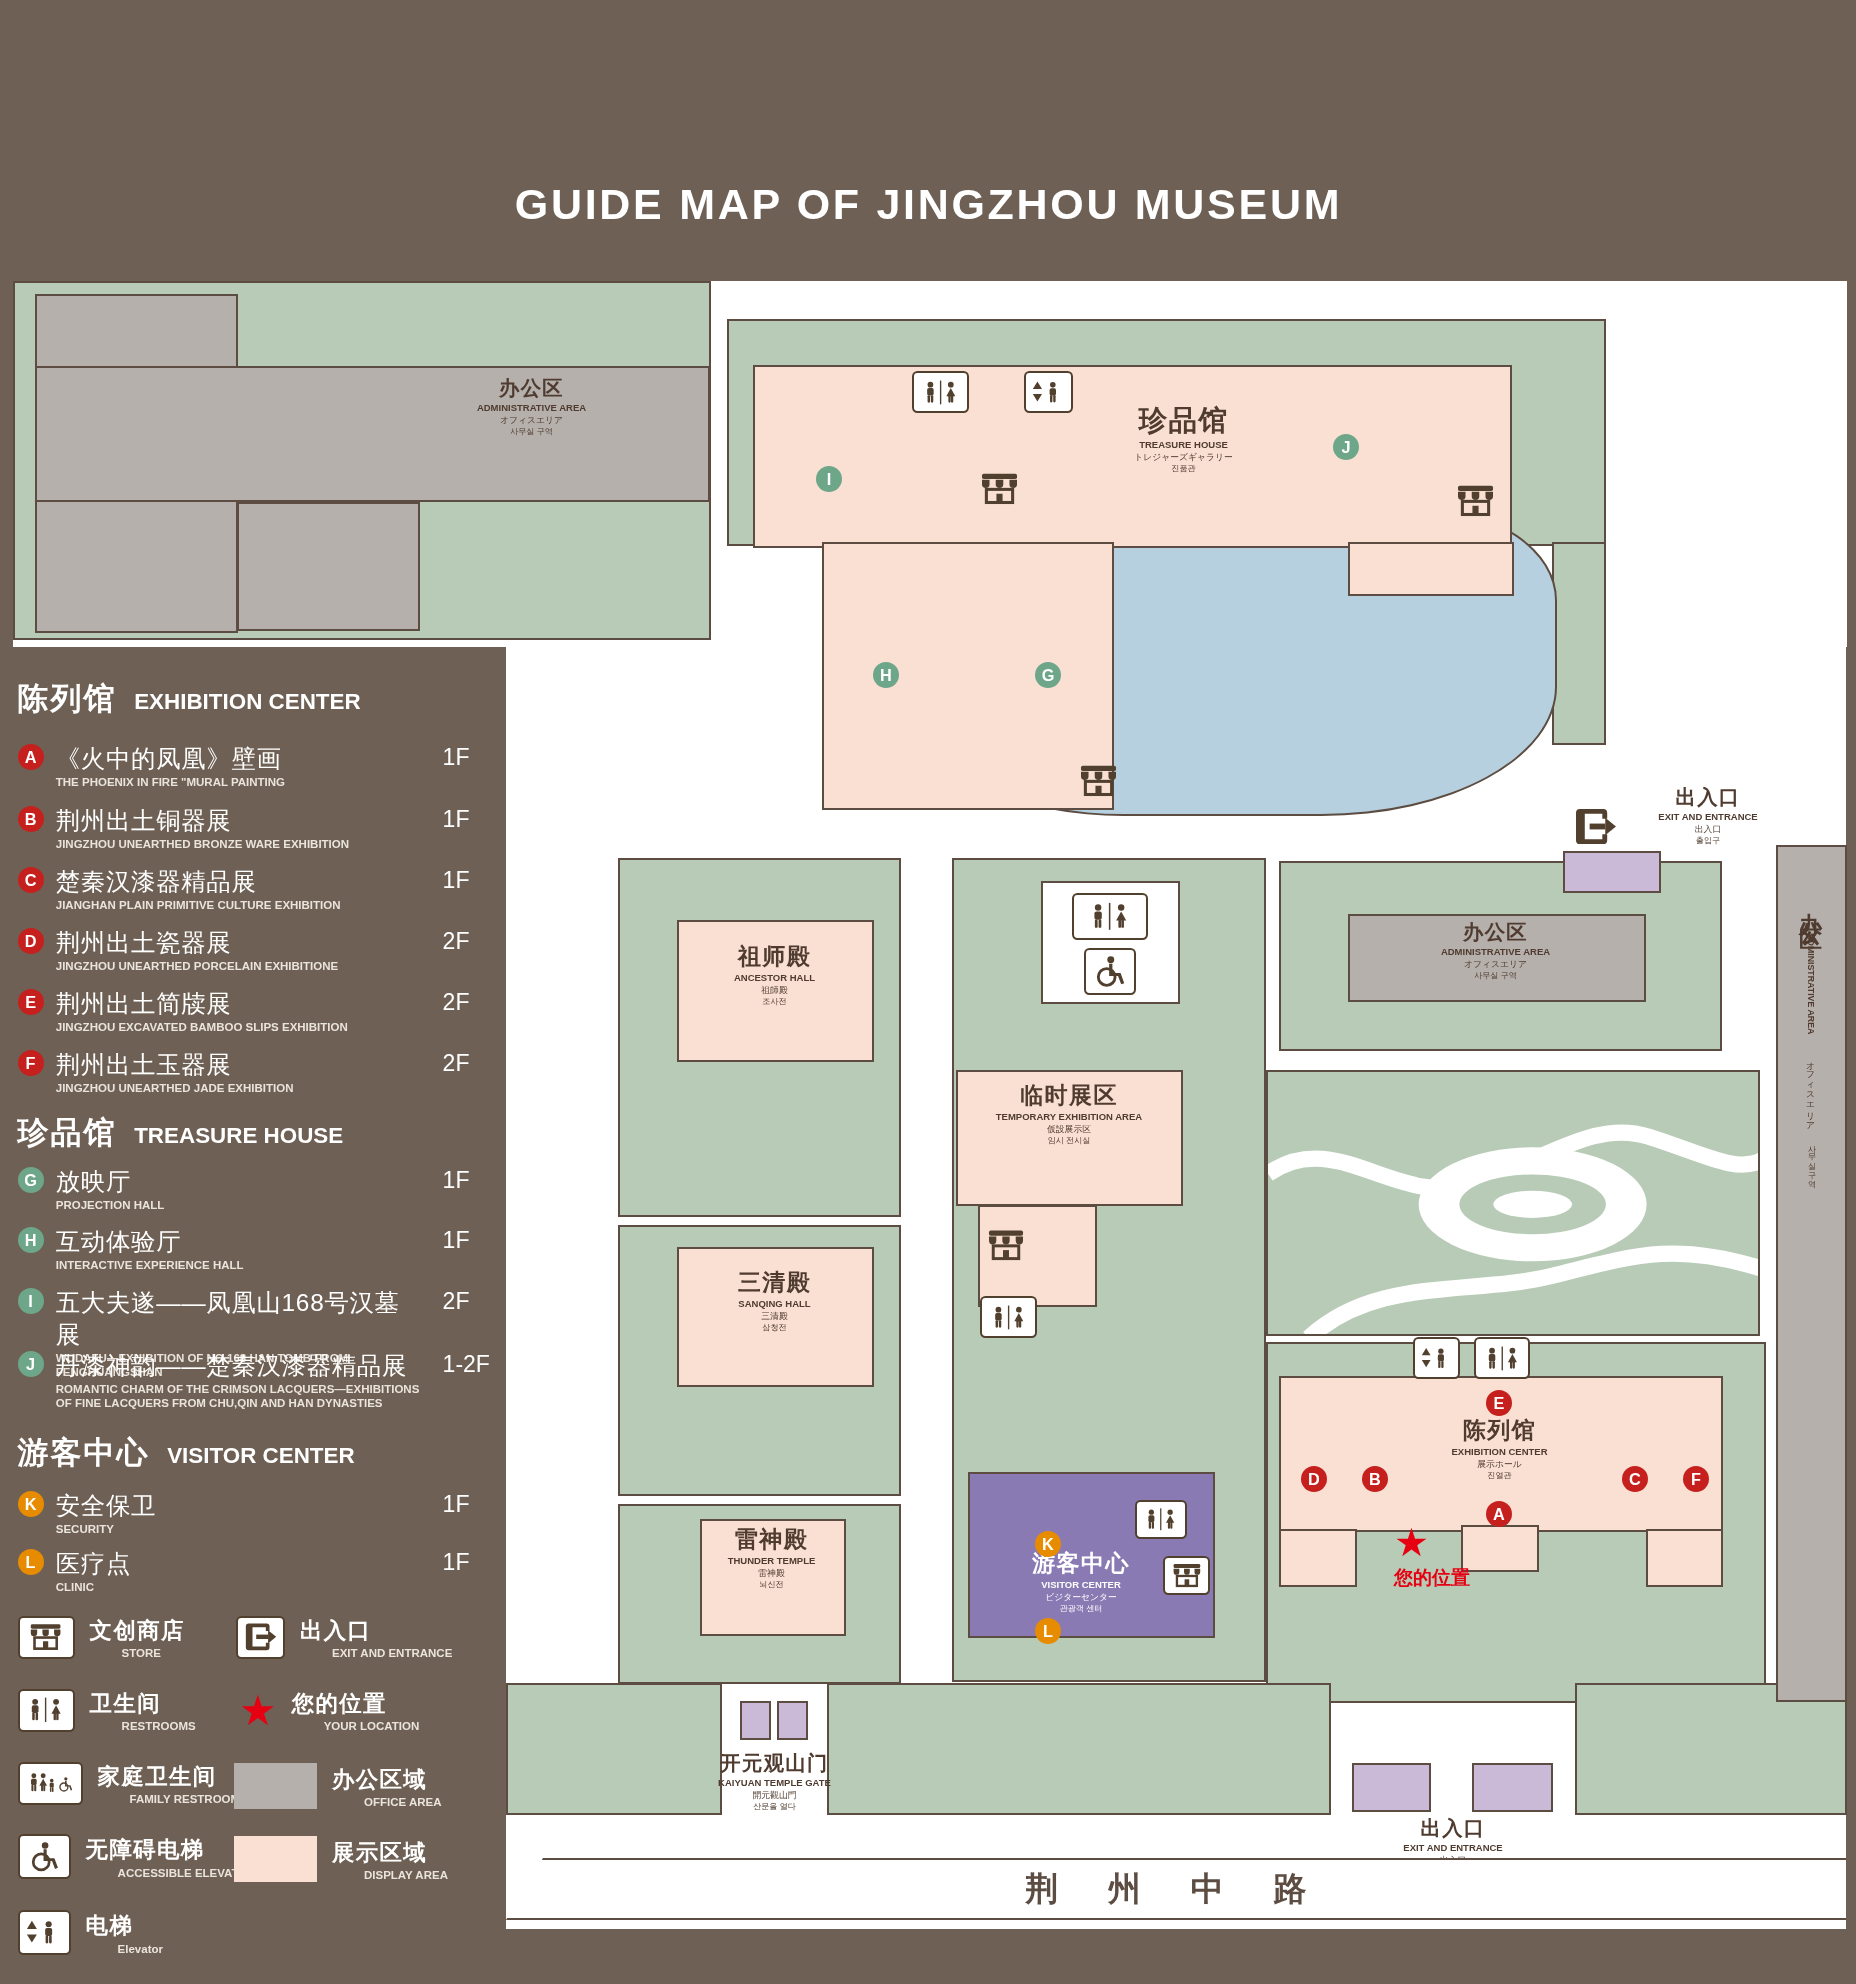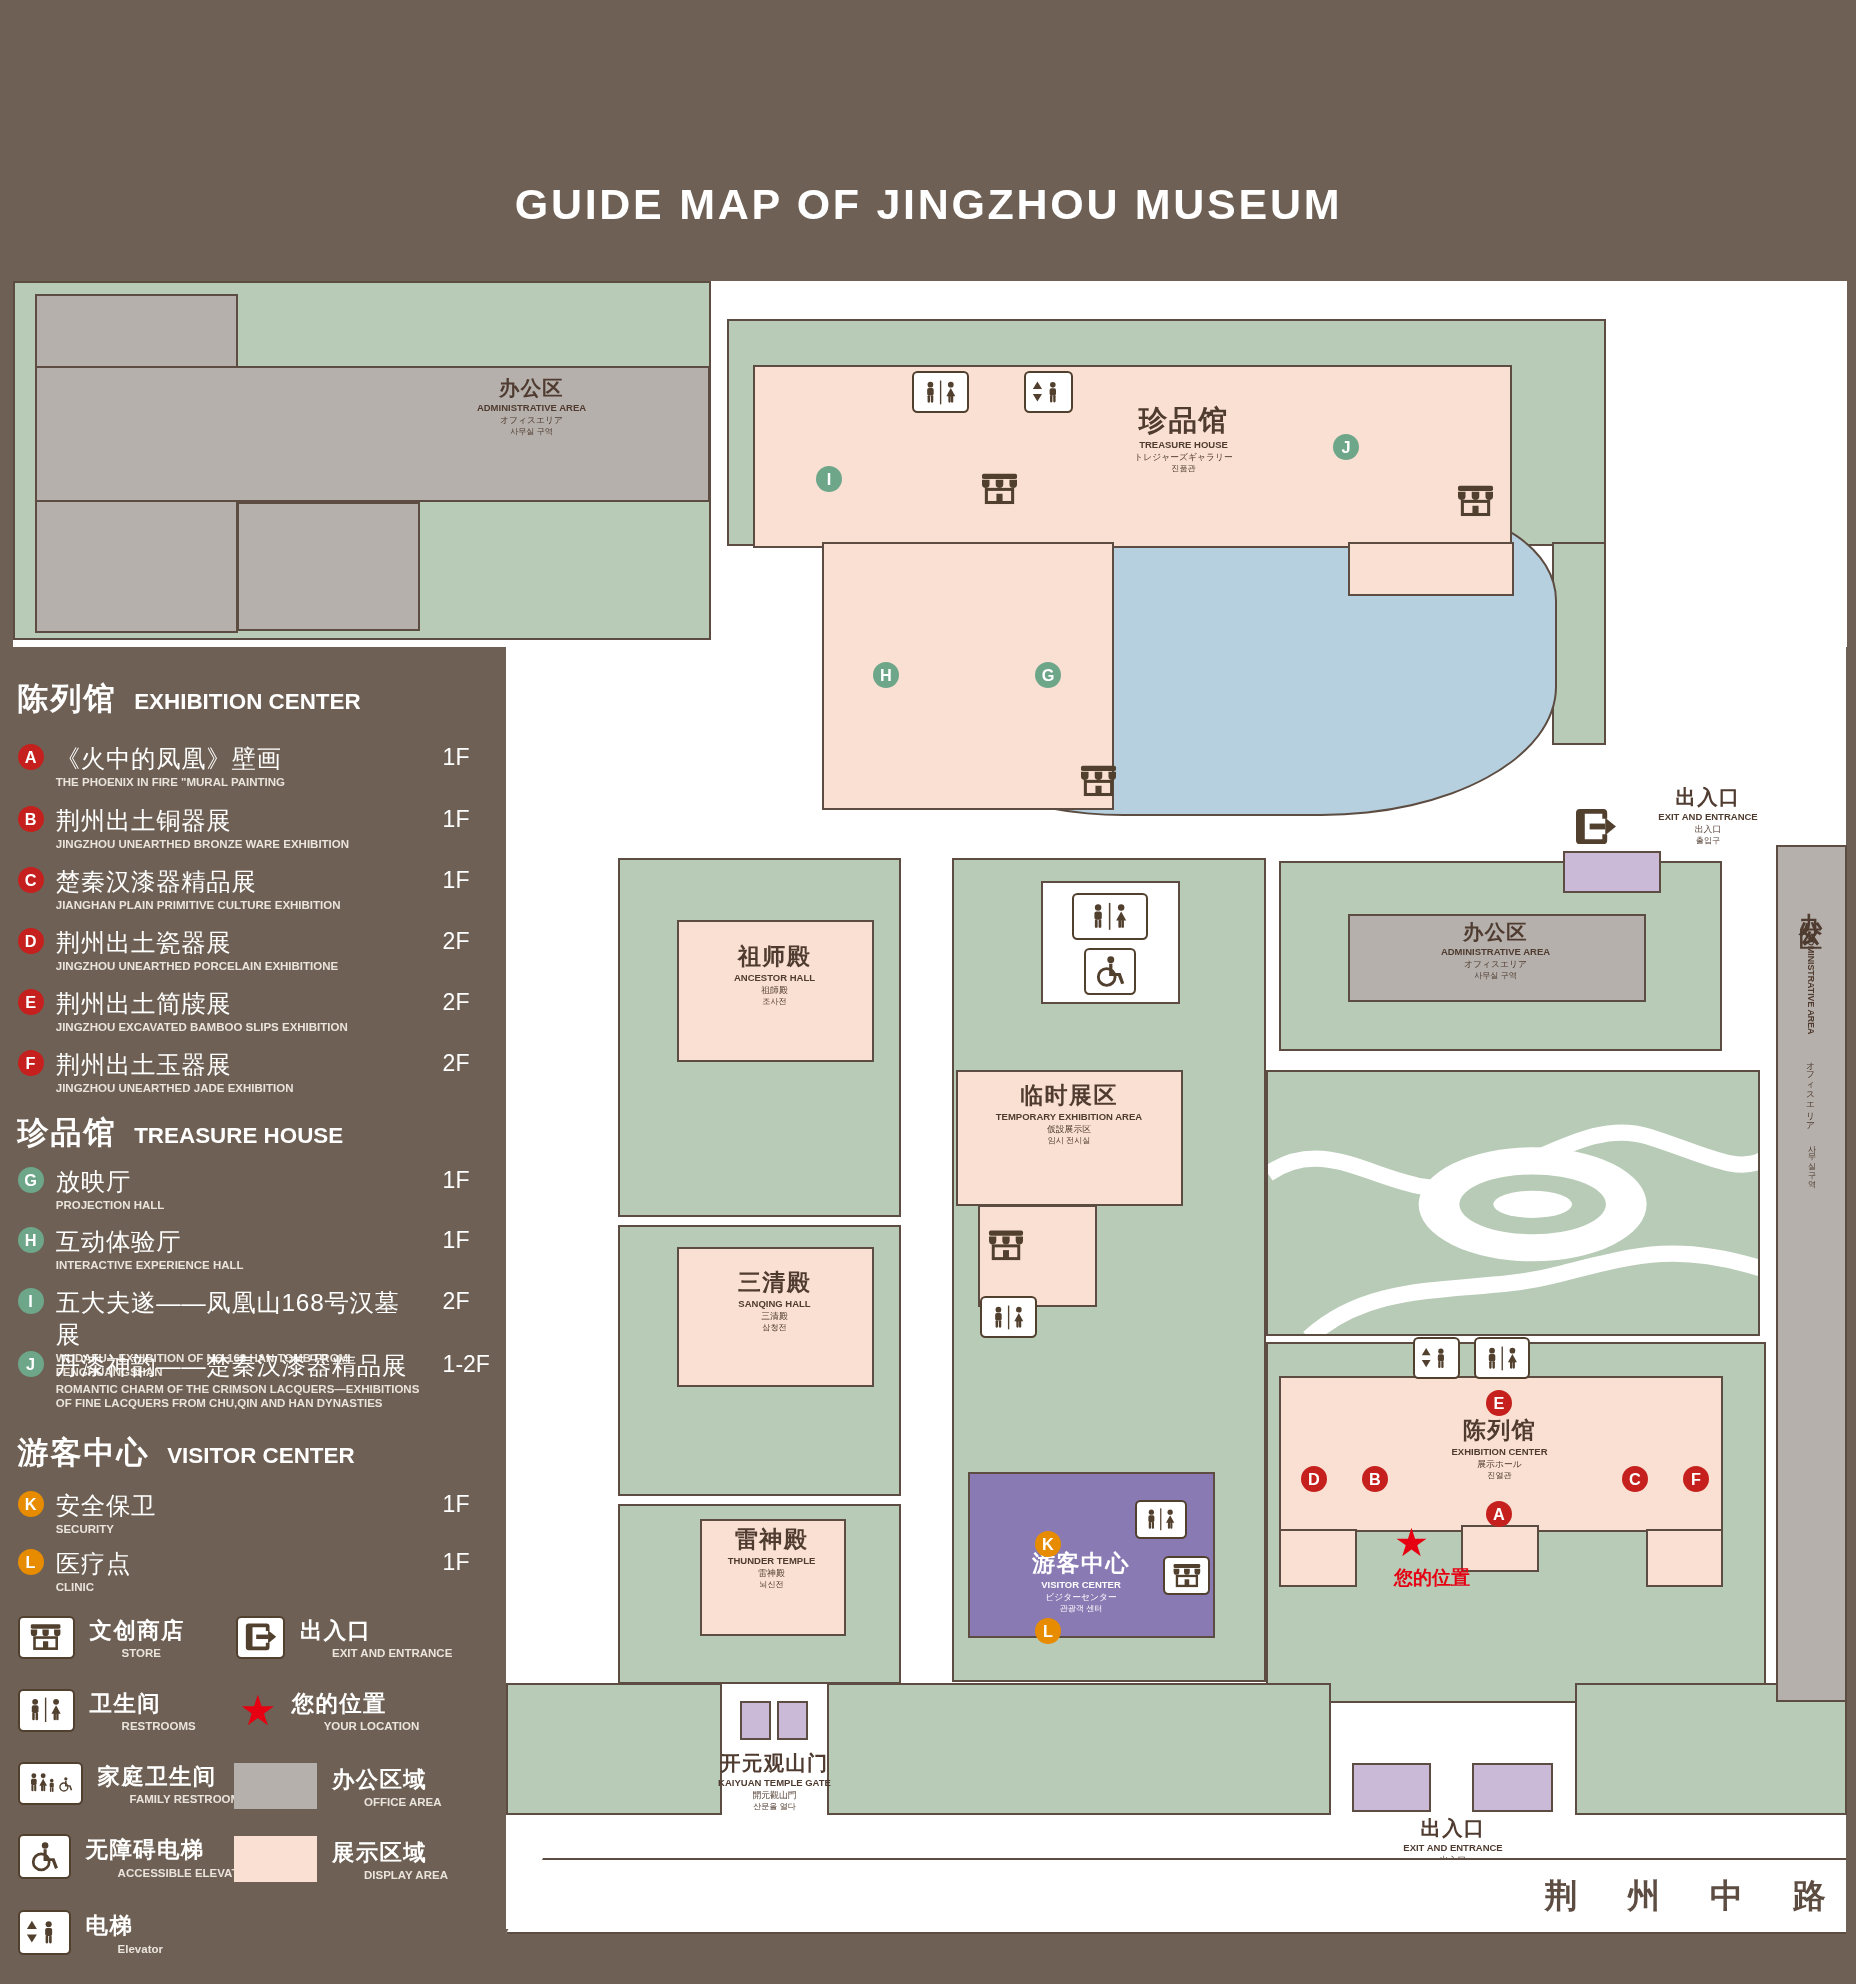--- a/index.html
+++ b/index.html
@@ -338,21 +338,21 @@
 
   <div class="b-lav" style="left:1352px;top:1763px;width:79px;height:49px;"></div>
   <div class="b-lav" style="left:1472px;top:1763px;width:81px;height:49px;"></div>
   <div class="blabel small" style="left:1358px;top:1817px;width:190px;">
     <div class="zh">出入口</div>
     <div class="en">EXIT AND ENTRANCE</div>
     <div class="ja">出入口</div>
     <div class="ko">출입구</div>
   </div>
 
-  <div class="road" style="left:506px;top:1858px;width:1340px;height:76px;justify-content:flex-end;">
+  <div class="road" style="left:506px;top:1858px;width:1340px;height:62px;">
     <span>荆 州 中 路</span>
   </div>
 
   <div class="lsec" style="top:678px;">
     <span class="lsec-zh">陈列馆</span><span class="lsec-en">EXHIBITION CENTER</span>
   </div>
 
   <div class="li" style="top:743px;">
     <span class="dot m-red">A</span>
     <span class="li-text">

